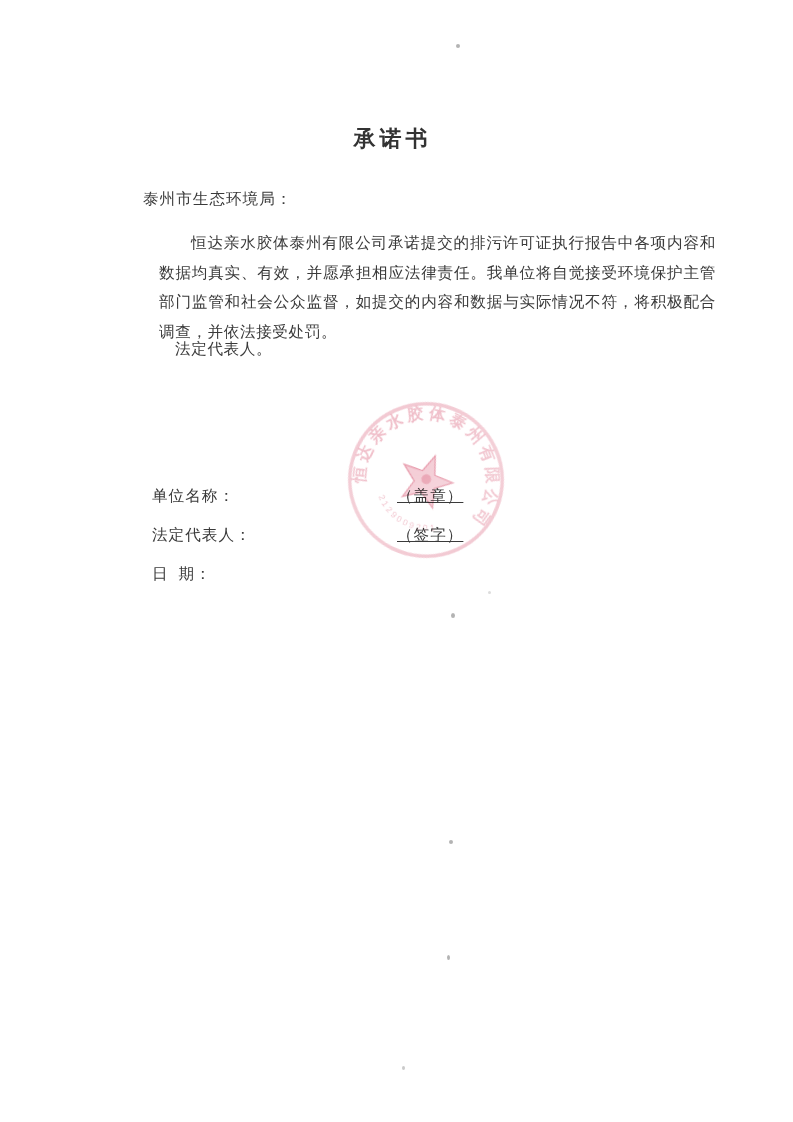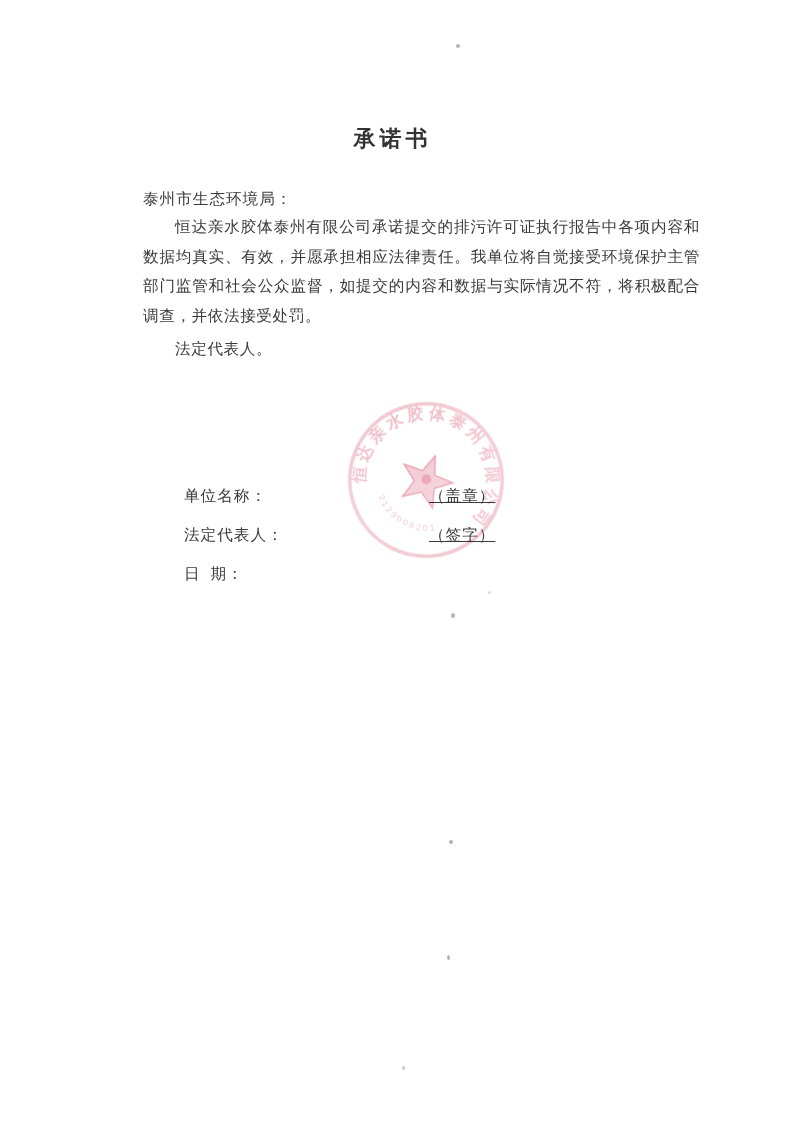--- a/index.html
+++ b/index.html
@@ -41,38 +41,38 @@
     left: 143px;
     font-size: 15.6px;
     letter-spacing: 1px;
     text-align: center;
   }
   .body-text {
     position: absolute;
     top: 212px;
     left: 143px;
     width: 557px;
-    margin: 0;
+    margin: 16px;
     font-size: 15.6px;
     line-height: 29.7px;
     letter-spacing: 0.6px;
     text-indent: 32px;
     text-align: justify;
   }
   .closing {
     position: absolute;
     top: 339px;
     left: 175px;
     margin: 0;
     font-size: 15.6px;
     letter-spacing: 0.6px;
   }
   .sig-row {
     position: absolute;
-    left: 184px;
+    left: 152px;
     width: 420px;
     height: 22px;
     font-size: 15.6px;
   }
   .sig-label {
     letter-spacing: 1px;
     white-space: pre;
   }
   .sig-hint {
     position: absolute;

